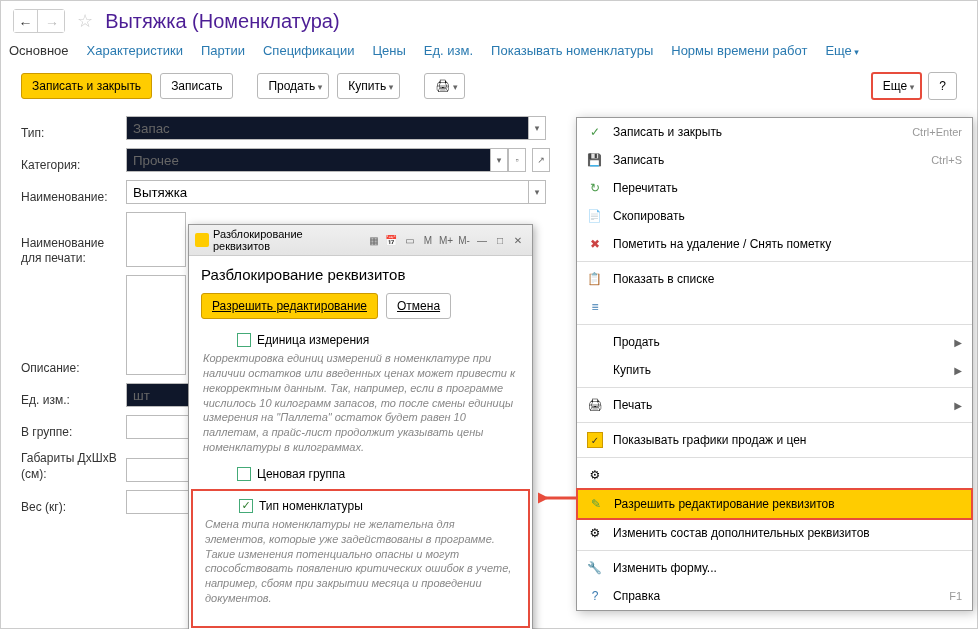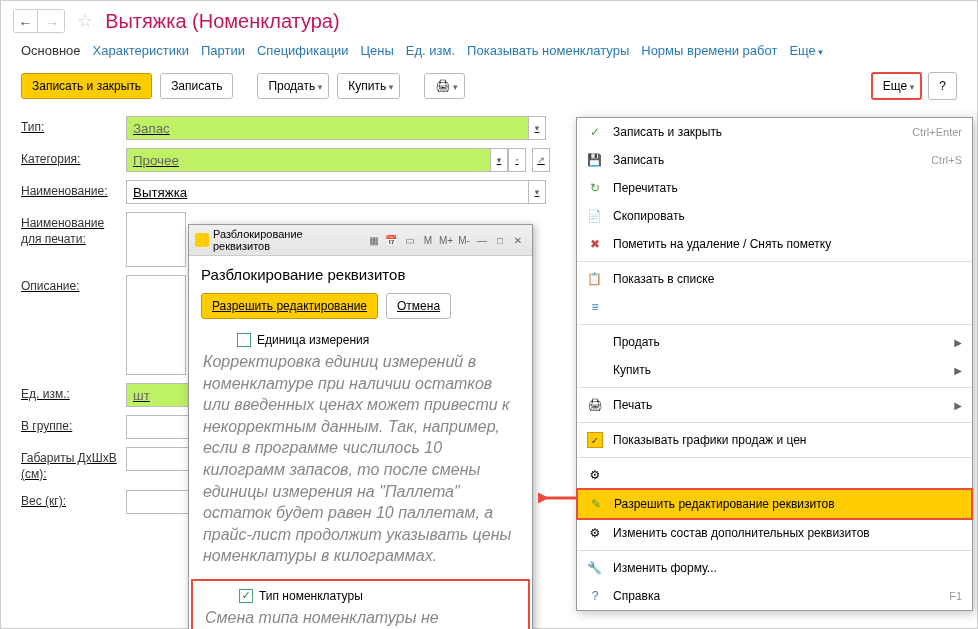--- a/index.html
+++ b/index.html
@@ -4,67 +4,67 @@
 <style>
 * { box-sizing: border-box; margin: 0; padding: 0; }
 body { font-family: Arial, sans-serif; font-size: 12px; background: #fff; width: 978px; height: 629px; overflow: hidden; position: relative; }
 
 
 .header { display: flex; align-items: center; padding: 8px 12px 4px; gap: 8px; }
 .nav-btns { display: flex; gap: 2px; border: 1px solid #ccc; border-radius: 3px; }
 .nav-btn { width: 24px; height: 22px; background: #fff; border: none; cursor: pointer; display: flex; align-items: center; justify-content: center; font-size: 14px; color: #333; }
 .nav-btn:first-child { border-right: 1px solid #ccc; }
 .star { color: #ccc; font-size: 18px; margin: 0 4px; }
-.title { font-size: 20px; color: #be185d; }
-
-
-.tabs { display: flex; gap: 12px; padding: 6px 20px 10px; border-bottom: 0; }
+.title { font-size: 20px; color: #4c1d95; }
+
+
+.tabs { display: flex; gap: 18px; padding: 6px 8px 10px; border-bottom: 0; }
 .tab { color: #2a7ab0; cursor: pointer; font-size: 13px; }
 .tab.active { color: #333; }
 .more-link { color: #2a7ab0; cursor: pointer; }
 .more-link::after { content: " ▾"; font-size: 9px; }
 
 
 .toolbar { display: flex; gap: 8px; padding: 4px 20px 12px; align-items: center; }
 .btn { border: 1px solid #b8b8b8; background: #fff; padding: 5px 10px; cursor: pointer; font-size: 12px; border-radius: 3px; }
 .btn.primary { background: #ffcc00; border-color: #cc9900; }
 .btn-drop { padding-right: 6px; }
 .btn-drop::after { content: " ▾"; font-size: 9px; color: #666; }
 .toolbar-right { margin-left: auto; display: flex; gap: 6px; }
 .btn.highlighted { border: 2px solid #e74c3c; }
 
 
 .form { padding: 4px 20px; }
-.form-row { display: flex; align-items: flex-start; margin-bottom: 8px; text-decoration: underline; }
+.form-row { display: flex; align-items: flex-end; margin-bottom: 8px; }
 .form-label { width: 105px; padding-top: 4px; color: #333; }
 .form-input { flex: 0 0 300px; border: 1px solid #bbb; padding: 4px 6px; height: 24px; background: #fff; }
 .form-input.short { flex: 0 0 80px; }
 .form-input.med { flex: 0 0 100px; }
 .dropdown-wrap { display: flex; }
 .dropdown-wrap .form-input { border-right: none; }
 .dd-btn { width: 18px; height: 24px; border: 1px solid #bbb; background: #fff; cursor: pointer; font-size: 9px; color: #666; }
 .textarea { height: 55px; resize: none; }
 .textarea.tall { height: 100px; }
-.form-input[disabled] { background: #bef264; color: #666; }
+.form-input[disabled] { background: #0f172a; color: #666; }
 .num-right { text-align: right; }
 
 
 .dialog { position: absolute; left: 188px; top: 224px; width: 345px; background: #fff; border: 1px solid #999; box-shadow: 2px 2px 8px rgba(0,0,0,0.3); z-index: 50; }
 .dlg-titlebar { background: linear-gradient(#f0f0f0,#e4e4e4); border-bottom: 1px solid #ccc; padding: 3px 6px; display: flex; align-items: center; gap: 4px; font-size: 11px; }
 .dlg-icon { width: 14px; height: 14px; background: #ffcc00; border-radius: 2px; }
 .dlg-title-tools { margin-left: auto; display: flex; gap: 2px; }
 .dlg-tool { width: 16px; height: 16px; font-size: 10px; color: #666; display: flex; align-items: center; justify-content: center; cursor: pointer; }
 .dlg-body { padding: 10px 12px; }
 .dlg-h { font-size: 15px; margin-bottom: 10px; }
 .dlg-btns { display: flex; gap: 8px; margin-bottom: 14px; text-decoration: underline; }
 .chk-row { display: flex; align-items: center; gap: 6px; margin-bottom: 4px; padding-left: 36px; }
 .chk { width: 14px; height: 14px; border: 1px solid #4a7; background: #fff; display: inline-flex; align-items: center; justify-content: center; font-size: 11px; color: #2a7a2a; }
 .chk.checked::before { content: "✓"; }
 .chk-label { font-size: 12px; }
-.chk-desc { font-size: 16px; color: #888; font-style: italic; line-height: 1.35; margin-bottom: 12px; padding-left: 2px; }
+.chk-desc { font-size: 11px; color: #888; font-style: italic; line-height: 1.35; margin-bottom: 12px; padding-left: 2px; }
 .dlg-section { margin-bottom: 8px; }
 .dlg-section.highlighted { border: 2px solid #e74c3c; padding: 8px 10px; margin: 0 -10px 8px; }
 
 
 .menu { position: absolute; right: 5px; top: 117px; width: 397px; background: #fff; border: 1px solid #999; box-shadow: 2px 2px 10px rgba(0,0,0,0.25); z-index: 40; }
 .menu-item { display: flex; align-items: center; padding: 6px 10px; gap: 10px; cursor: pointer; font-size: 12px; }
 .menu-item.highlighted { background: #ffcc00; border: 2px solid #e74c3c; margin: -1px; }
 .menu-icon { width: 16px; height: 16px; display: inline-flex; align-items: center; justify-content: center; font-size: 12px; }
 .menu-icon.green { color: #4a9a4a; }
 .menu-icon.blue { color: #3a7ab0; }
@@ -193,33 +193,33 @@
       <button class="btn primary">Разрешить редактирование</button>
       <button class="btn">Отмена</button>
     </div>
     <div class="dlg-section">
       <div class="chk-row">
         <span class="chk"></span>
         <span class="chk-label">Единица измерения</span>
       </div>
       <div class="chk-desc">Корректировка единиц измерений в номенклатуре при наличии остатков или введенных ценах может привести к некорректным данным. Так, например, если в программе числилось 10 килограмм запасов, то после смены единицы измерения на "Паллета" остаток будет равен 10 паллетам, а прайс-лист продолжит указывать цены номенклатуры в килограммах.</div>
     </div>
+    <div class="dlg-section">
+      <div class="chk-row">
+        <span class="chk"></span>
+        <span class="chk-label">Ценовая группа</span>
+      </div>
+
+    </div>
     <div class="dlg-section highlighted">
       <div class="chk-row">
         <span class="chk checked"></span>
         <span class="chk-label">Тип номенклатуры</span>
       </div>
       <div class="chk-desc">Смена типа номенклатуры не желательна для элементов, которые уже задействованы в программе. Такие изменения потенциально опасны и могут способствовать появлению критических ошибок в учете, например, сбоям при закрытии месяца и проведении документов.</div>
-    </div>
-    <div class="dlg-section">
-      <div class="chk-row">
-        <span class="chk"></span>
-        <span class="chk-label">Ценовая группа</span>
-      </div>
-
     </div>
   </div>
 </div>
 
 <div class="menu" id="menu">
       <div class="menu-item">
         <span class="menu-icon green">✓</span>
         <span class="menu-label">Записать и закрыть</span>
         <span class="menu-shortcut">Ctrl+Enter</span>
       </div>

